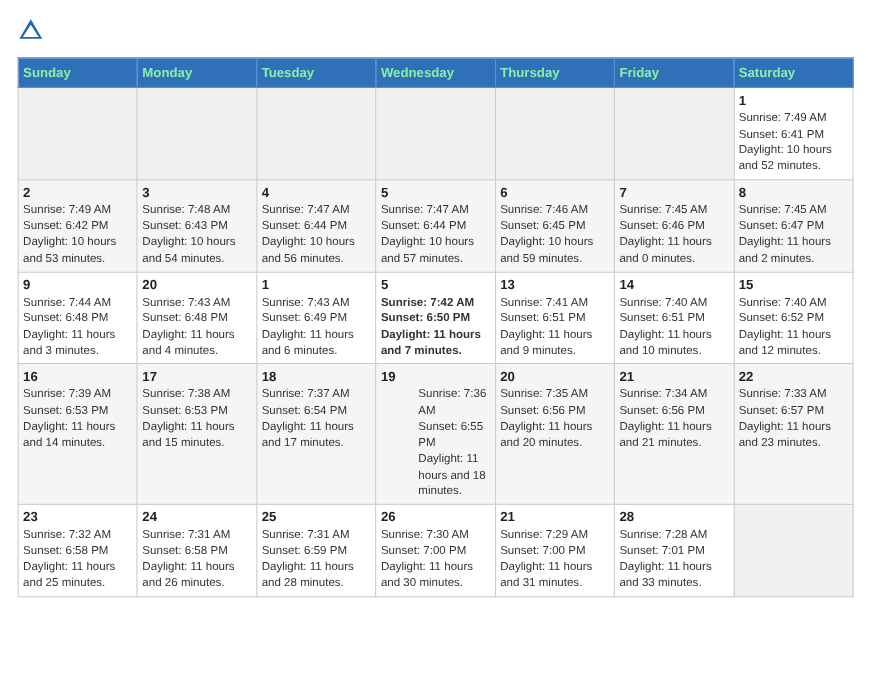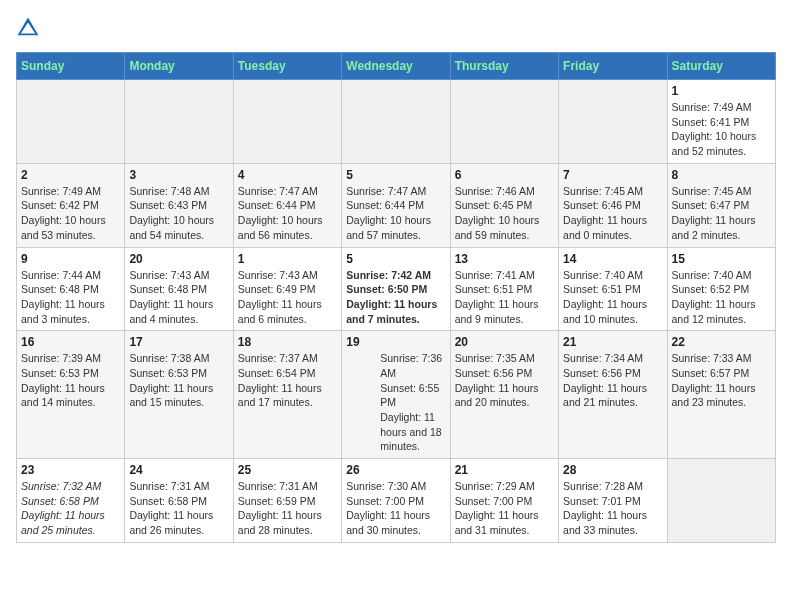--- a/index.html
+++ b/index.html
@@ -260,21 +260,21 @@
         <td>
           <div class="day-number">22</div>
           <div class="day-info" style="white-space: pre-line;">Sunrise: 7:33 AM
 Sunset: 6:57 PM
 Daylight: 11 hours and 23 minutes.</div>
         </td>
       </tr>
       <tr>
         <td>
           <div class="day-number">23</div>
-          <div class="day-info" style="white-space: pre-line; font-style: italic;">Sunrise: 7:32 AM
+          <div class="day-info" style="white-space: pre-line;">Sunrise: 7:32 AM
 Sunset: 6:58 PM
 Daylight: 11 hours and 25 minutes.</div>
         </td>
         <td>
           <div class="day-number">24</div>
           <div class="day-info" style="white-space: pre-line;">Sunrise: 7:31 AM
 Sunset: 6:58 PM
 Daylight: 11 hours and 26 minutes.</div>
         </td>
         <td>

